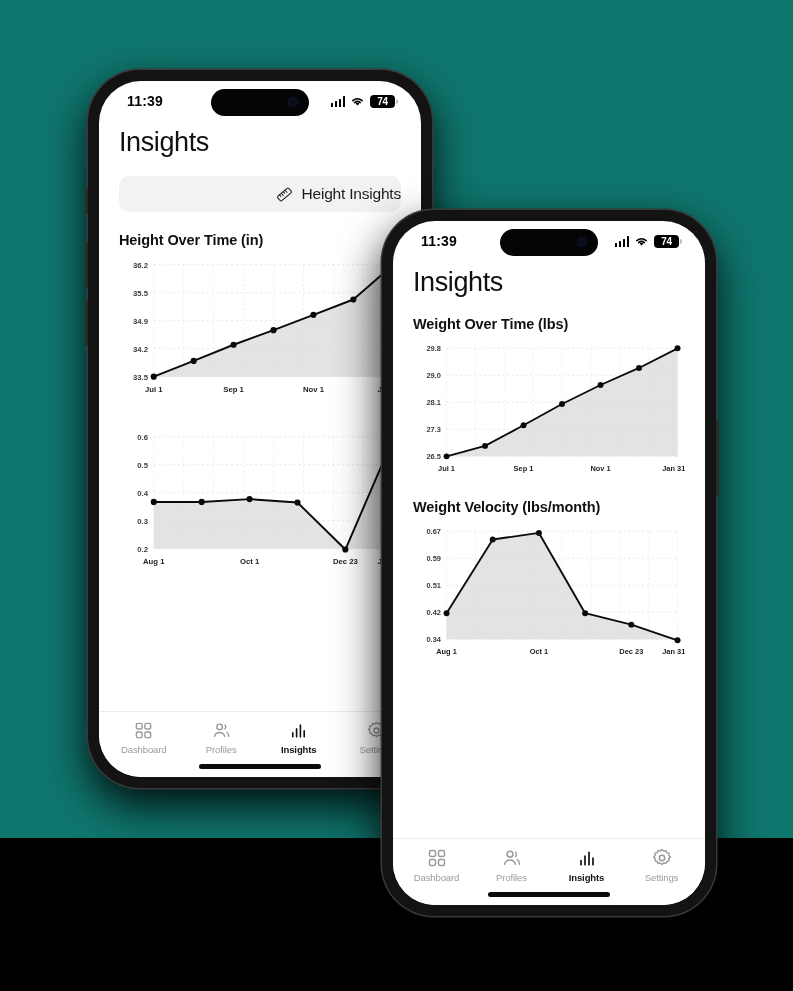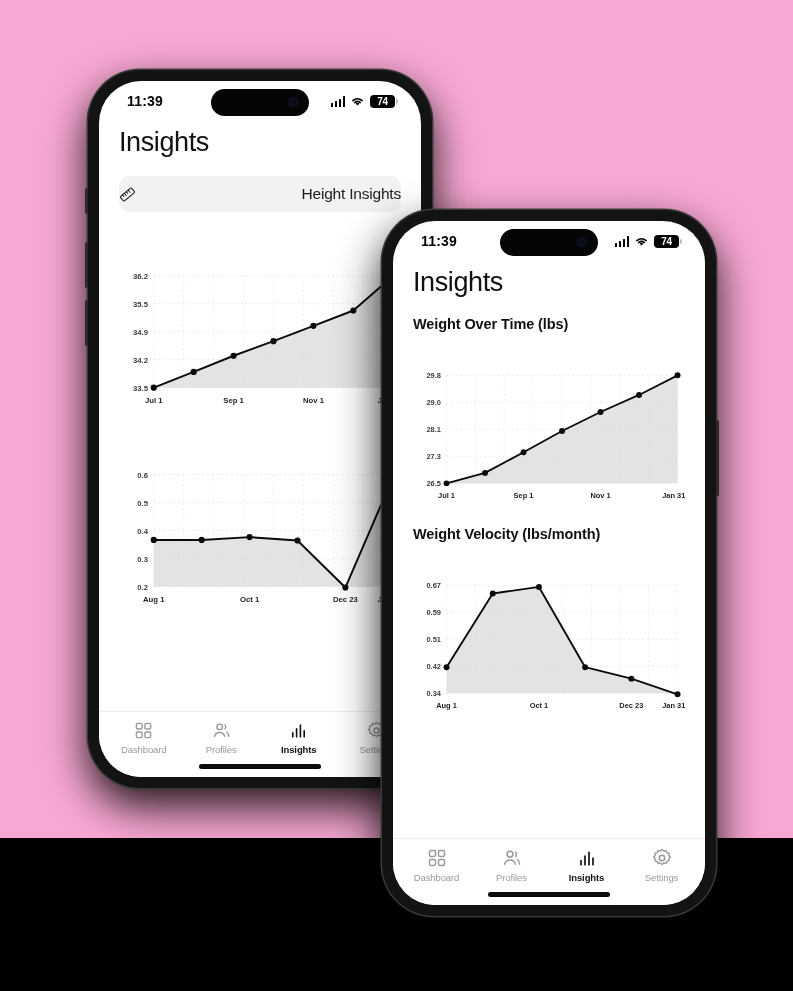--- a/index.html
+++ b/index.html
@@ -2,21 +2,21 @@
 <html><head>
 <meta charset="utf-8">
 <style>
   * { box-sizing: border-box; margin: 0; padding: 0; }
   html, body {
     width: 793px; height: 991px;
     background: #000000;
     font-family: "Liberation Sans", sans-serif;
     overflow: hidden;
   }
-  #stage { position: relative; width: 793px; height: 838px; background:#f9a8d4; }
+  #stage { position: relative; width: 793px; height: 838px; background:#0f766e; }
 
   
   .phone {
     position: absolute;
     background: #131313;
     border-radius: 52px;
     padding: 11px;
     box-shadow: 0 0 0 1.5px #3a3a3a, 0 18px 44px rgba(0,0,0,.9);
   }
   .phone.back  { left: 88px;  top: 70px;  width: 344px; height: 718px; }
@@ -64,29 +64,29 @@
   .batt span { color:#fff; font-size:10px; font-weight:700; letter-spacing:-.2px; }
   .batt::after { content:""; position:absolute; right:-3px; top:4px; width:2px; height:5px;
                  border-radius:0 2px 2px 0; background:#bdbdbd; }
 
   
   .page { flex:1 1 auto; display:flex; flex-direction:column; overflow:hidden; padding: 0 20px; }
   .page-title { font-size: 27px; font-weight: 400; color:#111; letter-spacing:-.4px; margin: 6px 0 18px 0; }
 
   .pill {
     background:#f2f2f2; border-radius: 11px; height: 36px;
-    display:flex; align-items:center; justify-content:space-between; gap:8px;
+    display:flex; align-items:center; justify-content:flex-end; gap:8px;
     margin-bottom: 20px;
   }
   .pill-label { font-size: 15.5px; color:#1b1b1b; font-weight:500; letter-spacing:-.2px; }
   .pill svg { display:block; }
 
   .section-title { font-size: 14.5px; font-weight: 600; color:#111; letter-spacing:-.1px; }
 
-  .chart-wrap { margin-top: 34px; margin-bottom: 6px; }
+  .chart-wrap { margin-top: 7px; margin-bottom: 6px; }
   .chart-block { margin-bottom: 14px; }
   .chart-svg { display:block; width: 100%; }
 
   .ytick { font-size: 8px; fill:#3c3c3c; font-family:"Liberation Sans", sans-serif; font-weight:700; }
   .xtick { font-size: 8px; fill:#1f1f1f; font-family:"Liberation Sans", sans-serif; font-weight:700; }
   .gridline { stroke:#dcdcdc; stroke-width:.7; stroke-dasharray: 2 3; }
   .vgridline { stroke:#e4e4e4; stroke-width:.7; stroke-dasharray: 2 3; }
   .series-line { fill:none; stroke:#0a0a0a; stroke-width:2; stroke-linejoin:round; stroke-linecap:round; }
   .series-area { fill:#d9d9d9; opacity:.75; }
   .series-dot { fill:#0a0a0a; }
@@ -146,20 +146,21 @@
           <svg width="17" height="17" viewBox="0 0 20 20">
             <g transform="rotate(-40 10 10)">
               <rect x="1.5" y="6.5" width="17" height="7" rx="1.4" fill="none" stroke="#1b1b1b" stroke-width="1.3"></rect>
               <path d="M5.2 6.5 v2.6 M8.1 6.5 v3.6 M11 6.5 v2.6 M13.9 6.5 v3.6" stroke="#1b1b1b" stroke-width="1.1" stroke-linecap="round"></path>
             </g>
           </svg>
           <span class="pill-label">Height Insights</span>
         </div>
 
         <div class="chart-block">
+          <div class="section-title">Height Over Time (in)</div>
           <div class="chart-wrap">
               <svg viewBox="0 0 292 150" class="chart-svg" width="100%">
                 <line x1="36" y1="10" x2="284" y2="10" class="gridline"></line>
                 <text x="30" y="13" class="ytick" text-anchor="end">36.2</text>
                 <line x1="36" y1="39" x2="284" y2="39" class="gridline"></line>
                 <text x="30" y="42" class="ytick" text-anchor="end">35.5</text>
                 <line x1="36" y1="68" x2="284" y2="68" class="gridline"></line>
                 <text x="30" y="71" class="ytick" text-anchor="end">34.9</text>
                 <line x1="36" y1="97" x2="284" y2="97" class="gridline"></line>
                 <text x="30" y="100" class="ytick" text-anchor="end">34.2</text>

